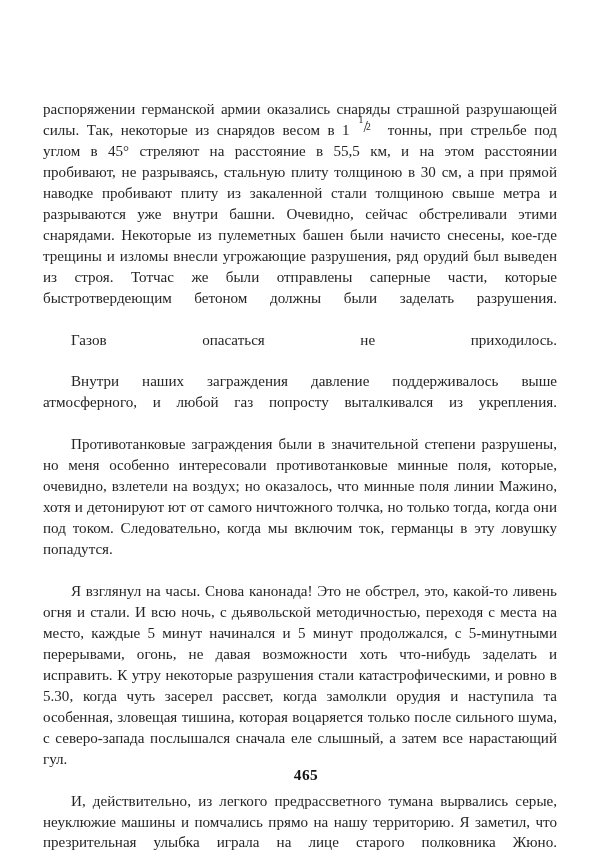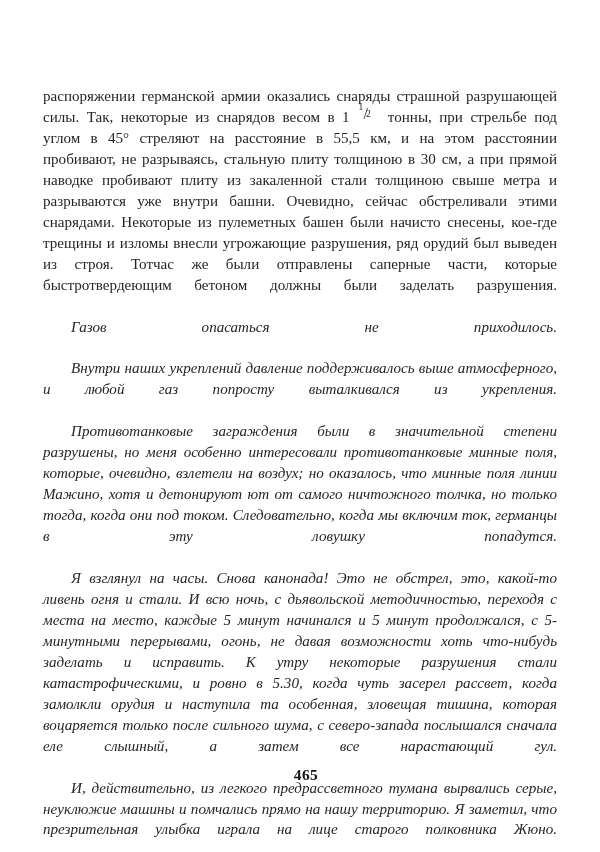--- a/index.html
+++ b/index.html
@@ -33,26 +33,26 @@
     text-align: justify;
     text-justify: inter-word;
     color: #252525;
     hyphens: none;
     word-spacing: 0.02em;
   }
 
   
   .para.continued {
     text-indent: 0;
+    margin-top: 13px;
   }
 
   
   .para.indented {
     text-indent: 28px;
-    font-style: italic;
   }
 
   
   .para::after {
     content: "";
     display: inline-block;
     width: 100%;
   }
 
   .frac {
@@ -99,21 +99,21 @@
   }
 </style>
 </head>
 <body>
 
 <div class="page">
 
   <div class="text-block">
       <p class="para continued">распоряжении германской армии оказались снаряды страшной разрушающей силы. Так, некоторые из снарядов весом в 1 <span class="frac"><span class="num">1</span><span class="sol">/</span><span class="den">2</span></span> тонны, при стрельбе под углом в 45° стреляют на расстояние в 55,5 км, и на этом расстоянии пробивают, не разрываясь, стальную плиту толщиною в 30 см, а при прямой наводке пробивают плиту из закаленной стали толщиною свыше метра и разрываются уже внутри башни. Очевидно, сейчас обстреливали этими снарядами. Некоторые из пулеметных башен были начисто снесены, кое-где трещины и изломы внесли угрожающие разрушения, ряд орудий был выведен из строя. Тотчас же были отправлены саперные части, которые быстротвердеющим бетоном должны были заделать разрушения.</p>
       <p class="para indented">Газов опасаться не приходилось.</p>
-      <p class="para indented">Внутри наших укреплений давление поддерживалось выше атмосферного, и любой газ попросту выталкивался из укрепления.</p>
+      <p class="para indented">Внутри наших заграждения давление поддерживалось выше атмосферного, и любой газ попросту выталкивался из укрепления.</p>
       <p class="para indented">Противотанковые заграждения были в значительной степени разрушены, но меня особенно интересовали противотанковые минные поля, которые, очевидно, взлетели на воздух; но оказалось, что минные поля линии Мажино, хотя и детонируют ют от самого ничтожного толчка, но только тогда, когда они под током. Следовательно, когда мы включим ток, германцы в эту ловушку попадутся.</p>
       <p class="para indented">Я взглянул на часы. Снова канонада! Это не обстрел, это, какой-то ливень огня и стали. И всю ночь, с дьявольской методичностью, переходя с места на место, каждые 5 минут начинался и 5 минут продолжался, с 5-минутными перерывами, огонь, не давая возможности хоть что-нибудь заделать и исправить. К утру некоторые разрушения стали катастрофическими, и ровно в 5.30, когда чуть засерел рассвет, когда замолкли орудия и наступила та особенная, зловещая тишина, которая воцаряется только после сильного шума, с северо-запада послышался сначала еле слышный, а затем все нарастающий гул.</p>
       <p class="para indented">И, действительно, из легкого предрассветного тумана вырвались серые, неуклюжие машины и помчались прямо на нашу территорию. Я заметил, что презрительная улыбка играла на лице старого полковника Жюно.</p>
     </div>
 
   <div class="page-number">465</div>
 
 </div>
 
 </body></html>

